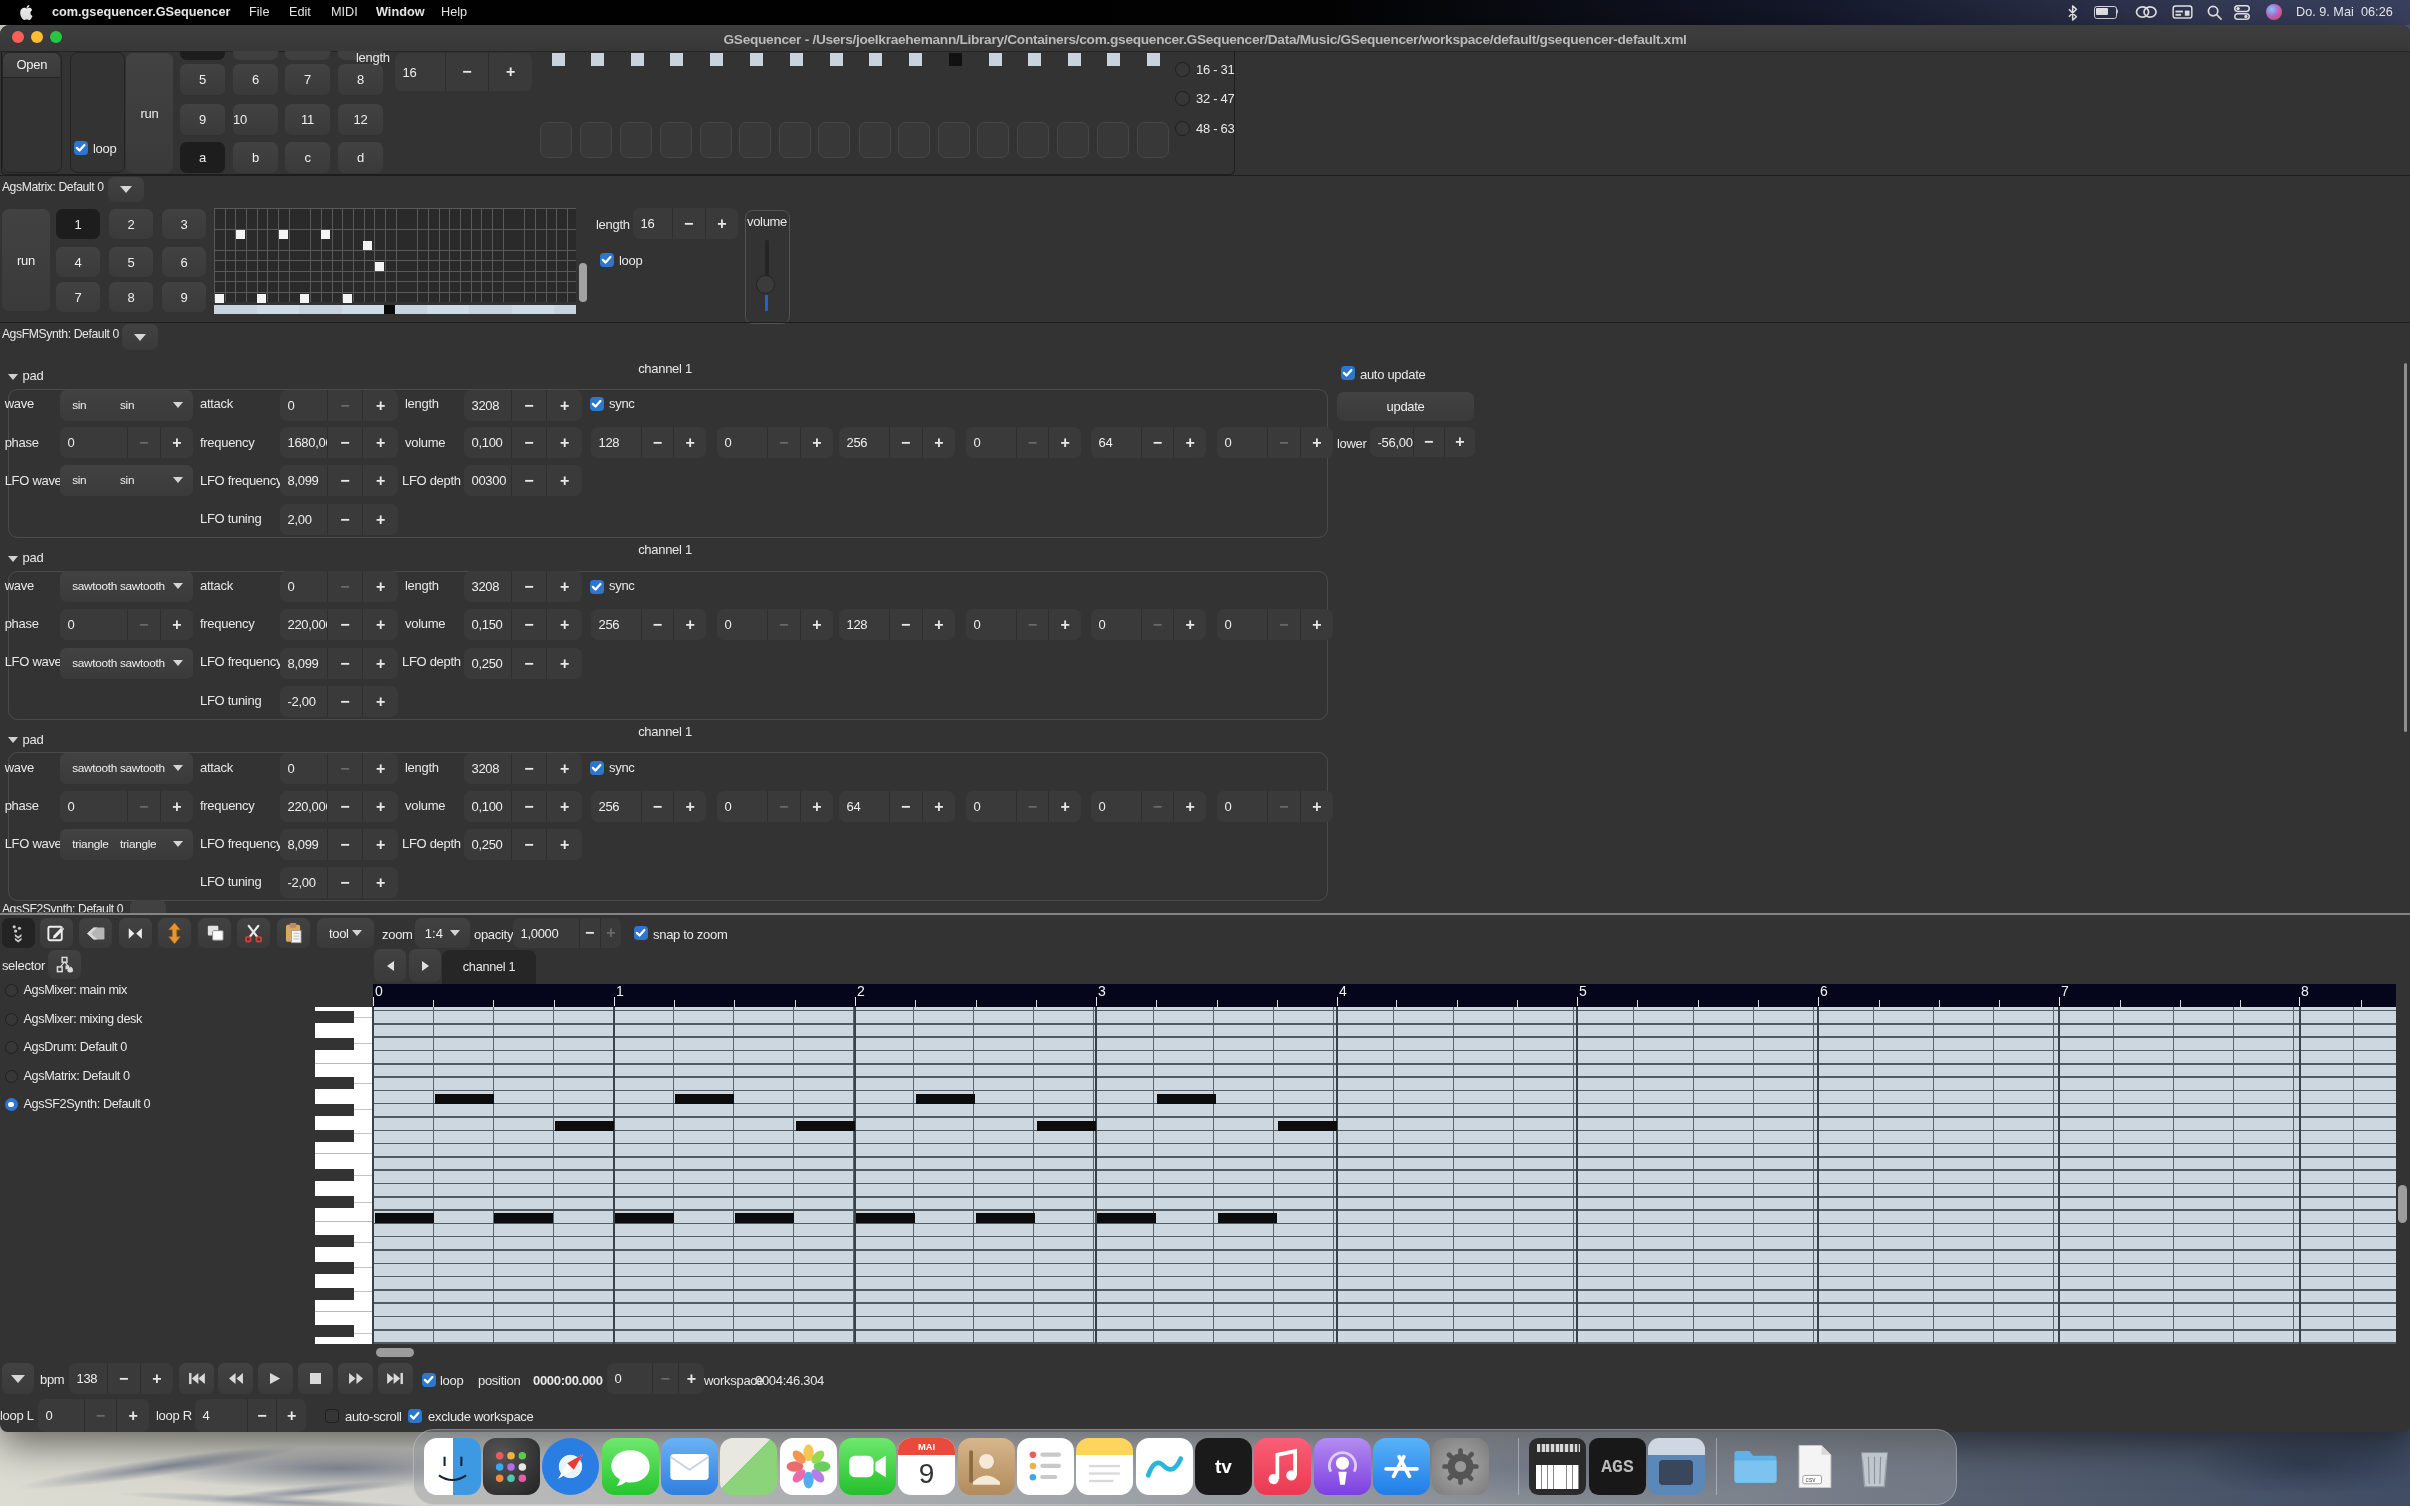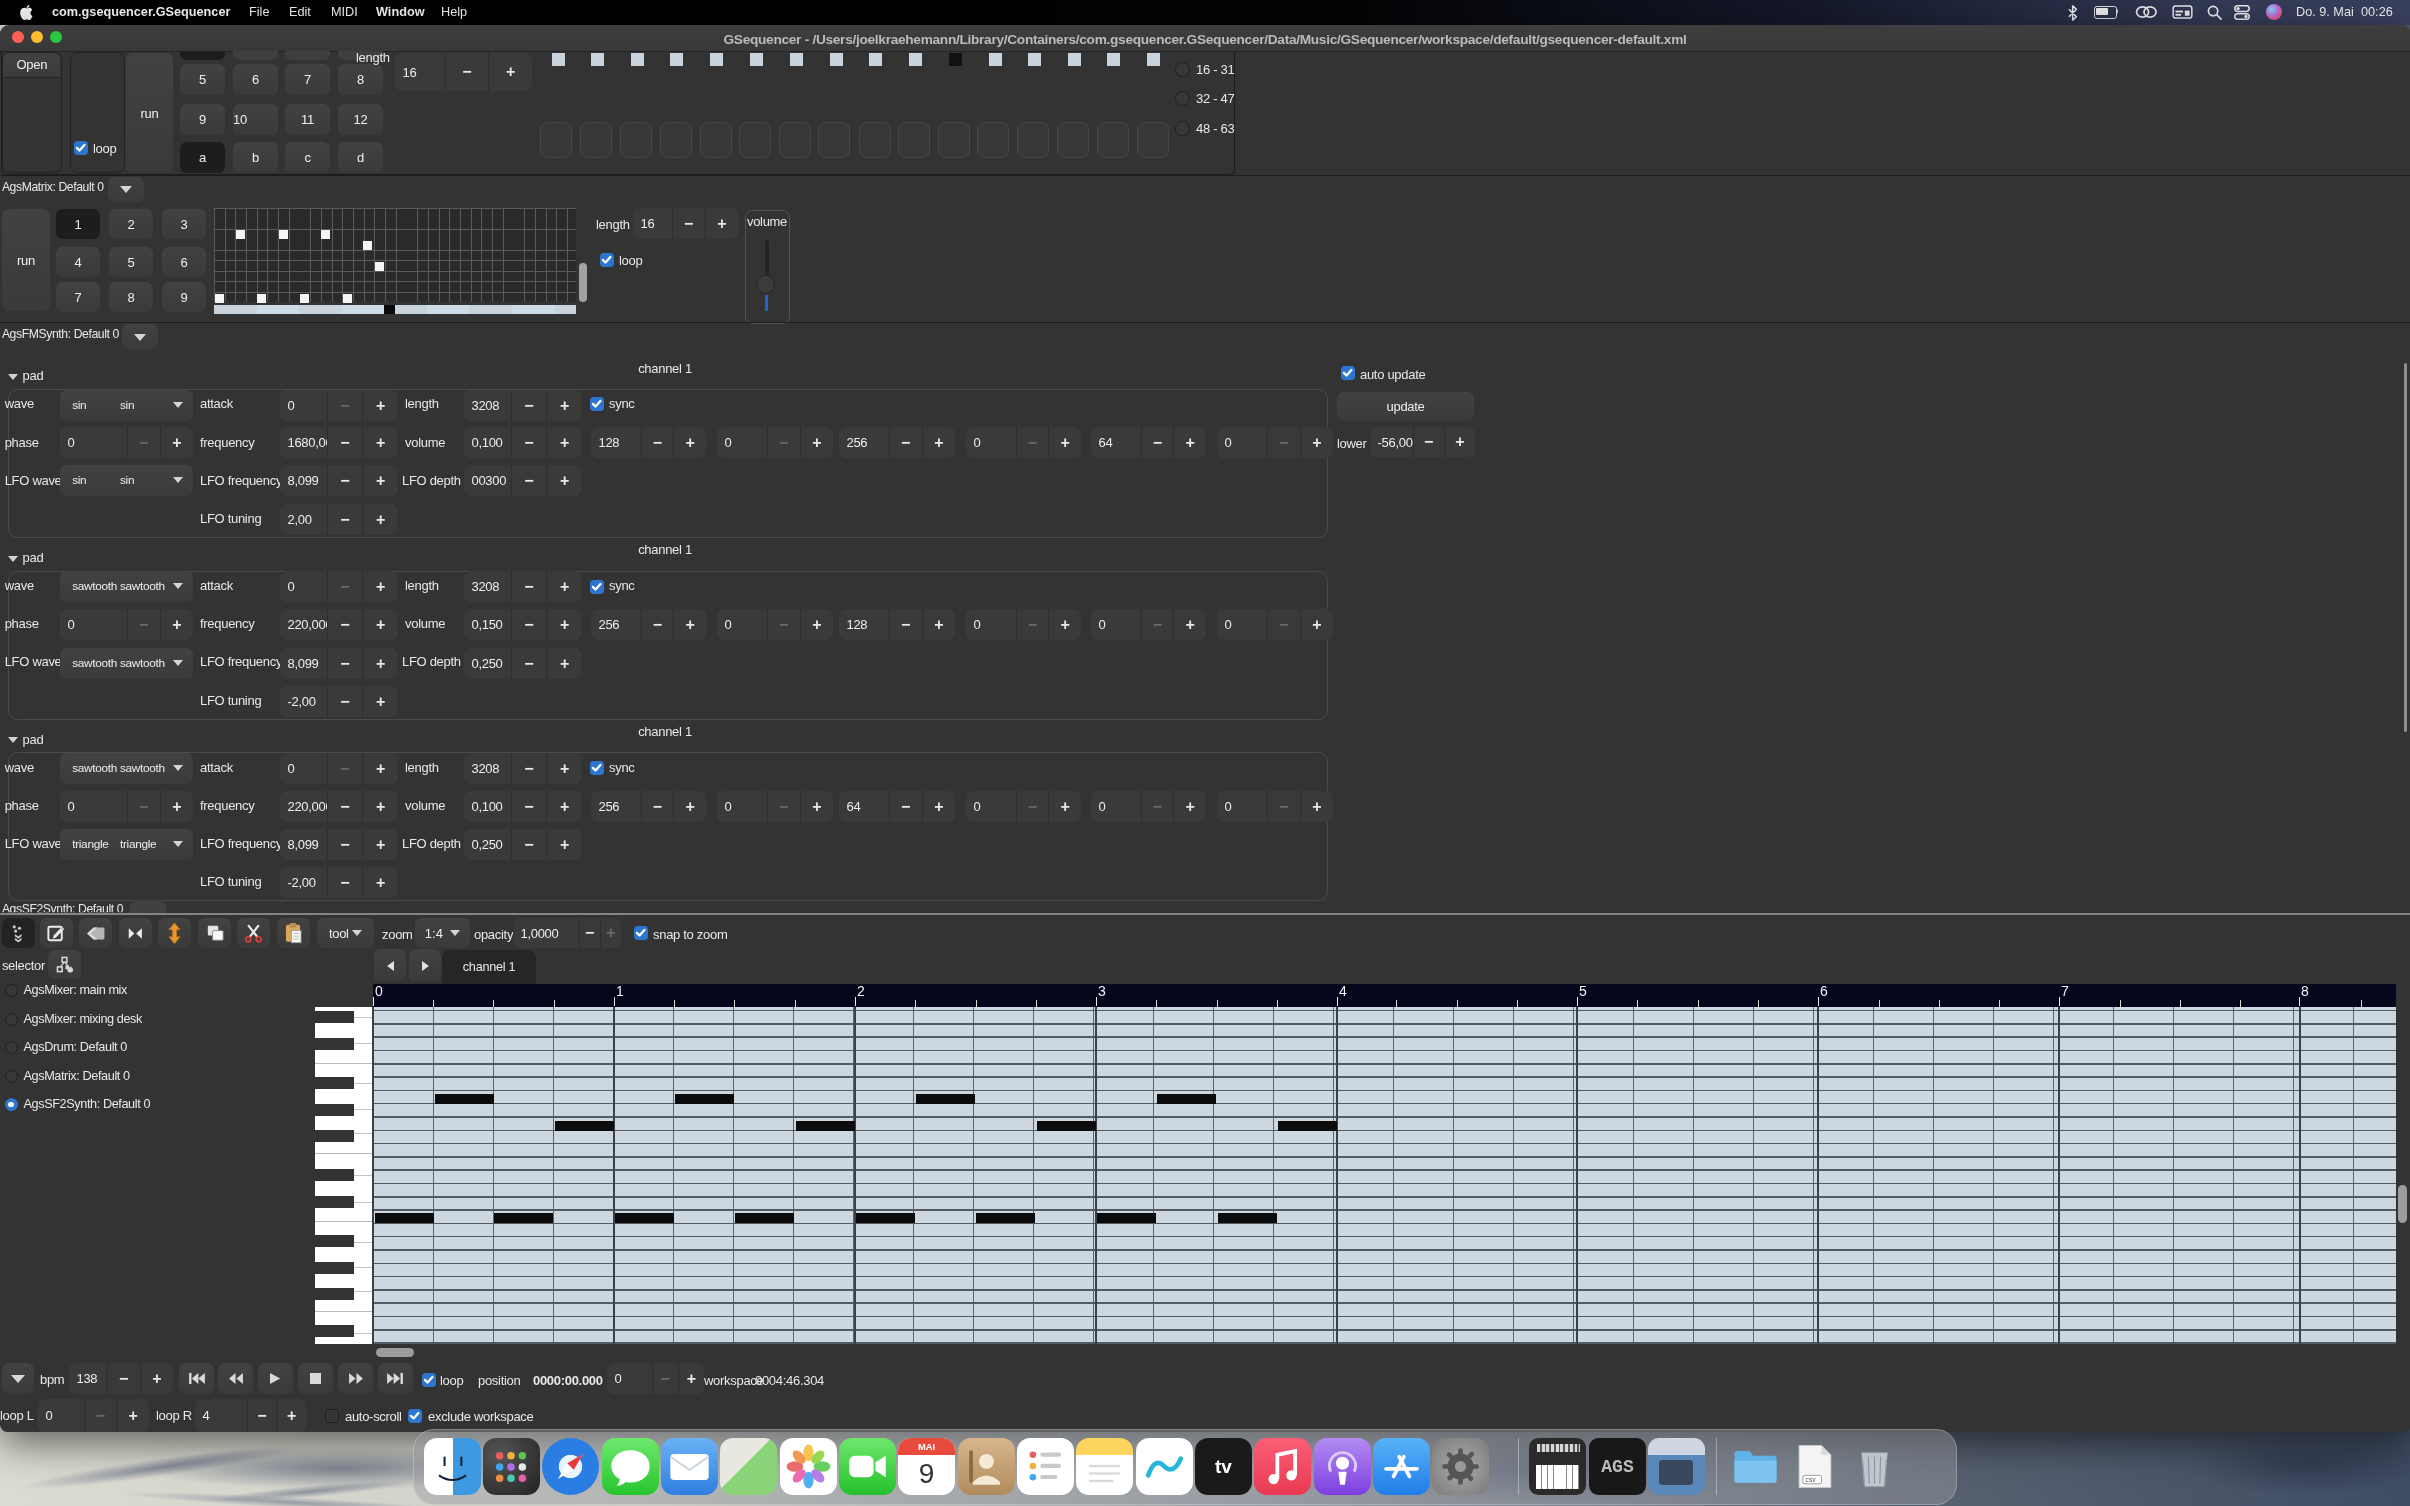--- a/index.html
+++ b/index.html
@@ -50,21 +50,21 @@
 <svg style="position:absolute;left:2234px;top:4.7px" width="16" height="15" viewBox="0 0 17 16">
     <g fill="none" stroke="#e9e9ec" stroke-width="1.6">
       <rect x="0.8" y="0.8" width="15.4" height="6" rx="3"></rect>
       <rect x="0.8" y="9.2" width="15.4" height="6" rx="3"></rect>
     </g>
     <circle cx="4.3" cy="3.8" r="1.8" fill="#e9e9ec"></circle>
     <circle cx="12.7" cy="12.2" r="1.8" fill="#e9e9ec"></circle>
   </svg>
 <div style="position:absolute;left:2266px;top:3.8px;width:16px;height:16px;border-radius:50%;background:radial-gradient(circle at 35% 35%,#7fd4f7,#c06cd8 45%,#e8547a 75%,#3b53c4)"></div>
 <div style="position:absolute;left:2296px;top:4.7px;font-size:12.7px;color:#f0f0f0;font-weight:400;letter-spacing:0px;white-space:nowrap;">Do. 9. Mai</div>
-<div style="position:absolute;left:2361px;top:4.7px;font-size:12.7px;color:#f0f0f0;font-weight:400;letter-spacing:0px;white-space:nowrap;">00:26</div>
+<div style="position:absolute;left:2361px;top:4.7px;font-size:12.7px;color:#f0f0f0;font-weight:400;letter-spacing:0px;white-space:nowrap;">06:26</div>
 <div style="position:absolute;left:0;top:24.5px;width:2411px;height:1407px;background:#333333;border-radius:9.4px 9.4px 7.5px 7.5px;box-shadow:0 11.3px 38px rgba(0,0,0,0.55)"></div>
 <div style="position:absolute;left:0;top:24.5px;width:2411px;height:26px;background:linear-gradient(#3e3e3e,#383838);border-radius:9.4px 9.4px 0 0;border-bottom:0.9px solid #242424"></div>
 <div style="position:absolute;left:12.2px;top:31px;width:12.2px;height:12.2px;border-radius:50%;background:#ff5f57"></div>
 <div style="position:absolute;left:31px;top:31px;width:12.2px;height:12.2px;border-radius:50%;background:#febc2e"></div>
 <div style="position:absolute;left:50px;top:31px;width:12.2px;height:12.2px;border-radius:50%;background:#27c83f"></div>
 <div style="position:absolute;left:1205px;top:32px;transform:translateX(-50%);font-size:13.7px;color:#b9babc;font-weight:700;letter-spacing:-0.3px;white-space:nowrap;">GSequencer - /Users/joelkraehemann/Library/Containers/com.gsequencer.GSequencer/Data/Music/GSequencer/workspace/default/gsequencer-default.xml</div>
 <div style="position:absolute;left:0.9px;top:51px;width:1234px;height:124px;border:0.9px solid #1d1d1d;border-top:none;box-sizing:border-box;border-radius:0 0 5.6px 5.6px"></div>
 <div style="position:absolute;left:1.9px;top:52px;width:60px;height:121px;border:1.4px solid #232323;box-sizing:border-box;border-radius:7.5px"></div>
 <div style="position:absolute;left:3.3px;top:53px;width:57px;height:23.5px;background:linear-gradient(#414141,#3b3b3b);border-bottom:1.4px solid #242424;border-radius:6.6px 6.6px 0 0;display:flex;align-items:center;justify-content:center;font-size:13px;color:#eee;letter-spacing:-0.3px">Open</div>
 <div style="position:absolute;left:70px;top:52px;width:55px;height:121px;border:1.4px solid #232323;box-sizing:border-box;border-radius:7.5px"></div>

